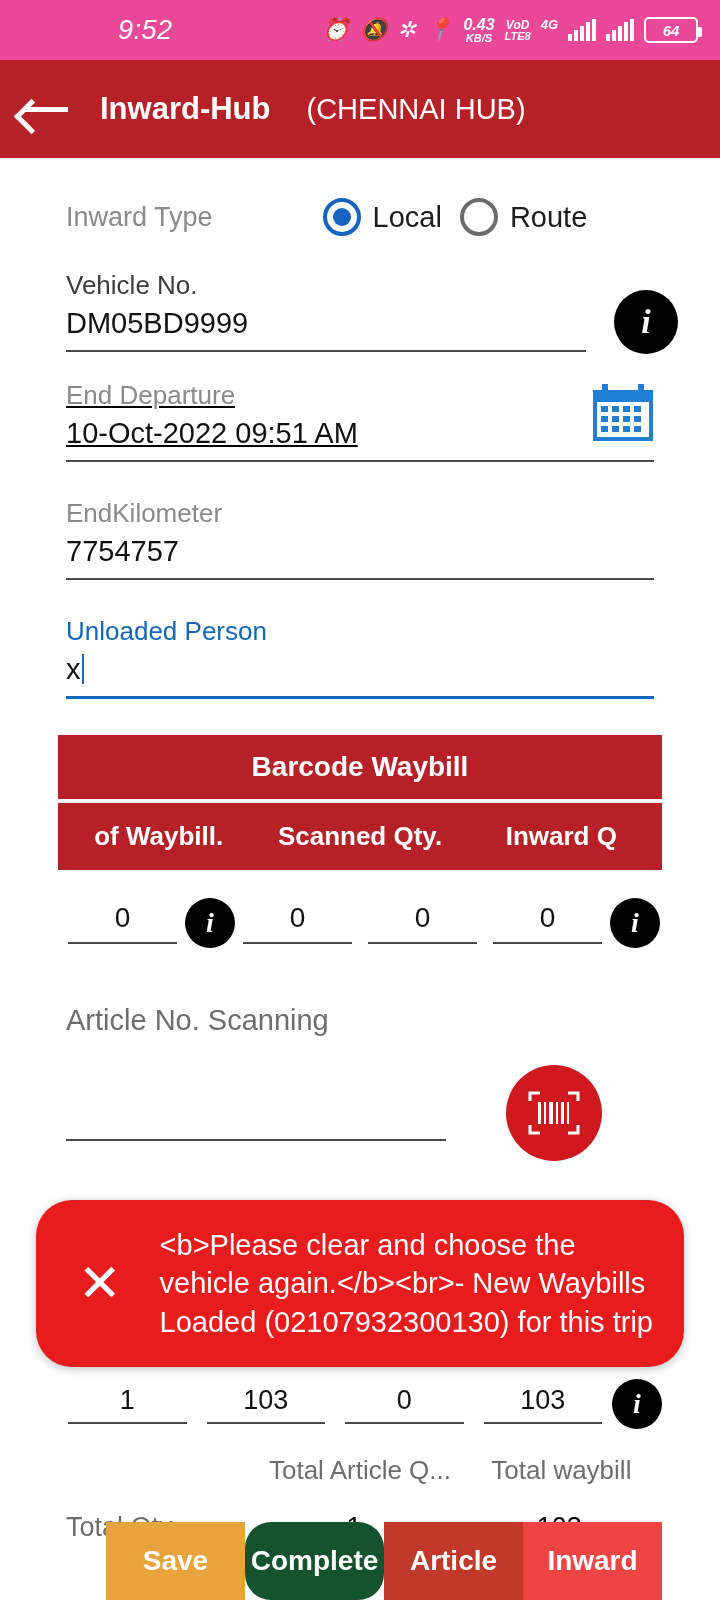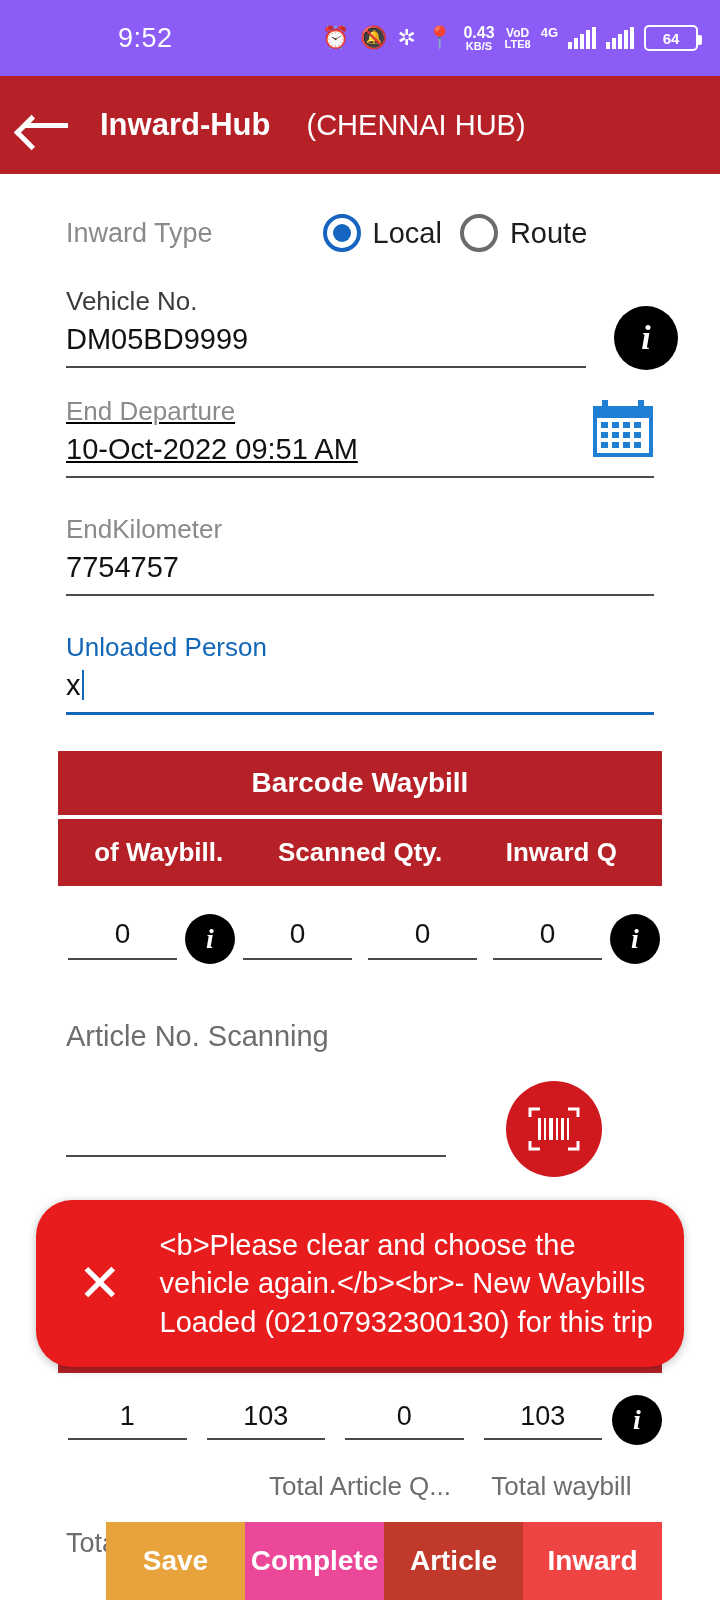--- a/index.html
+++ b/index.html
@@ -6,23 +6,24 @@
   html, body {
     width: 720px; height: 1600px;
     font-family: "Liberation Sans", sans-serif;
     background: #ffffff;
     overflow: hidden;
   }
   .phone { position: relative; width: 720px; height: 1600px; background:#fff; }
 
   
   .statusbar {
-    height: 76px; background:#8b5cf6; color:#fff;
+    height: 60px; background:#ec4899; color:#fff;
     display:flex; align-items:center; justify-content:space-between;
     padding: 0 22px;
+    font-style: italic;
   }
   .status-time { font-size: 27px; font-weight: 500; letter-spacing:0.5px; margin-left: 96px;}
   .status-icons { display:flex; align-items:center; gap:10px; }
   .status-icons .ic { font-size: 22px; line-height:1; display:flex; align-items:center; }
   .netspeed { display:flex; flex-direction:column; align-items:center; line-height:1; }
   .netspeed .n1 { font-size: 16px; font-weight:700; }
   .netspeed .n2 { font-size: 11px; font-weight:700; }
   .volte { display:flex; flex-direction:column; align-items:center; line-height:1; }
   .volte .v1 { font-size: 12px; font-weight:700; }
   .volte .v2 { font-size: 11px; font-weight:700; }
@@ -156,21 +157,21 @@
   
   .btnbar {
     position:absolute; left:58px; right:58px; bottom:0px;
     display:flex; height: 78px;
   }
   .btnbar div {
     flex:1; display:flex; align-items:center; justify-content:center;
     color:#fff; font-size:28px; font-weight:700;
   }
   .b-save { background:#e8a33d;margin-left:48px; }
-  .b-complete { background:#ec4899; }
+  .b-complete { background:#14532d;border-radius:26px; }
   .b-cancel { background:#c0392b; }
   .b-inward { background:#ef4444; }
 </style>
 </head>
 <body>
 
 <div class="phone">
 
   <div class="statusbar">
     <div class="status-time">9:52</div>

